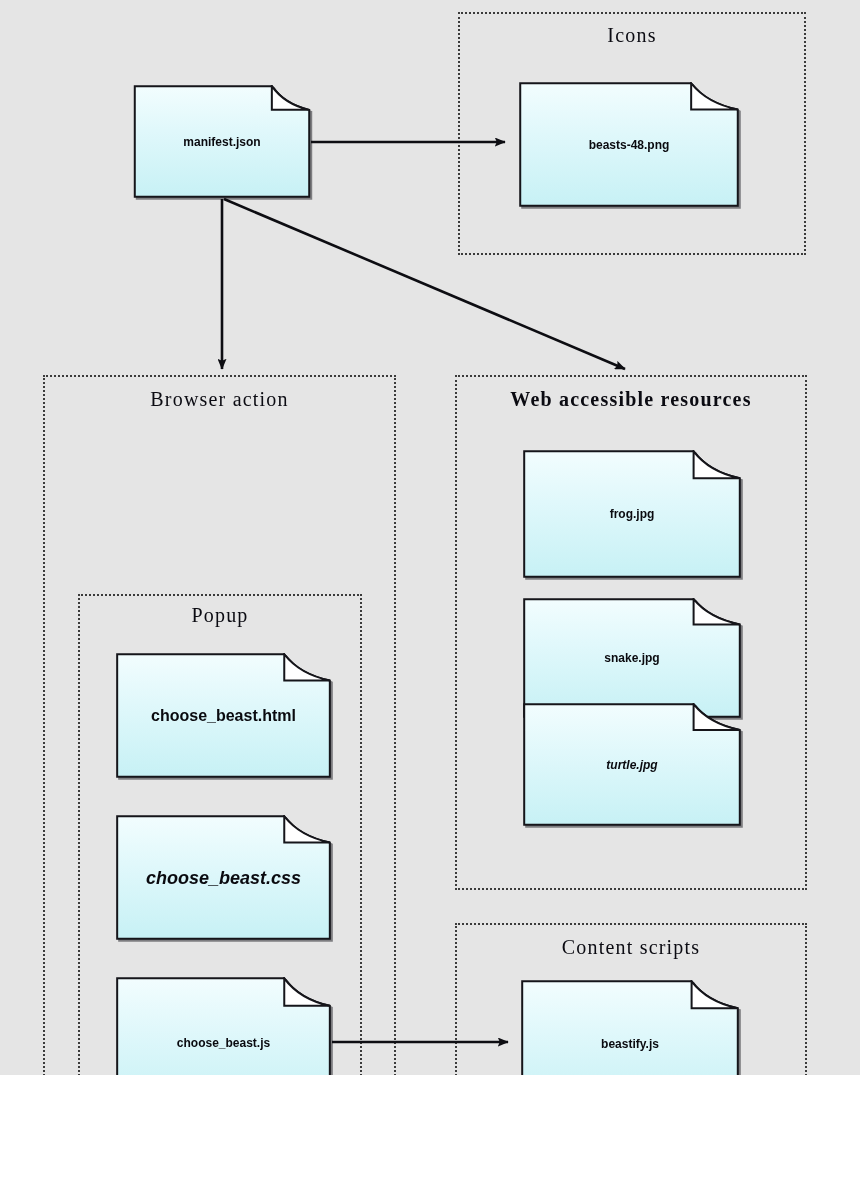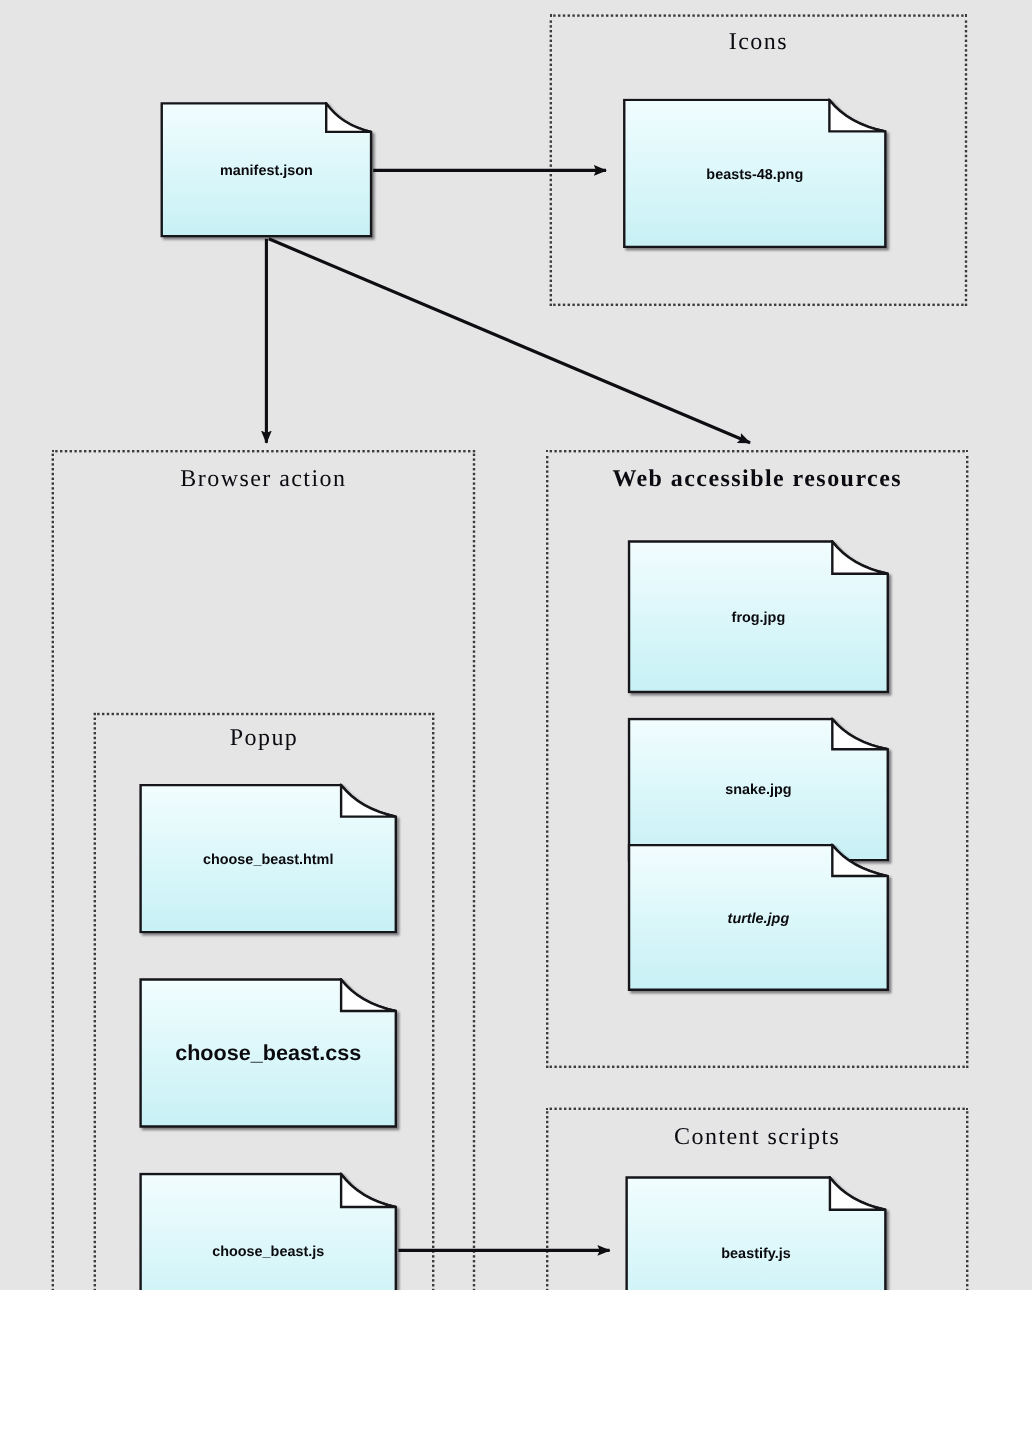--- a/index.html
+++ b/index.html
@@ -124,29 +124,29 @@
     </svg>
     <div class="node-label">beasts-48.png</div>
   </div>
 
 
   <div class="node" style="left:115px; top:653px; width:217px; height:125px;">
     <svg viewBox="0 0 100 100" preserveAspectRatio="none">
       <path d="M1,1 L78,1 C82,10 88,18 99,22 L99,99 L1,99 Z" fill="url(#nodeGrad)" stroke="#15151a" stroke-width="2" vector-effect="non-scaling-stroke"></path>
       <path d="M78,1 L78,22 L99,22 C88,18 82,10 78,1 Z" fill="#ffffff" stroke="#15151a" stroke-width="2" vector-effect="non-scaling-stroke"></path>
     </svg>
-    <div class="node-label" style="font-size:12px;">choose_beast.html</div>
+    <div class="node-label" style="font-size:16px;">choose_beast.html</div>
   </div>
 
   <div class="node" style="left:115px; top:815px; width:217px; height:125px;">
     <svg viewBox="0 0 100 100" preserveAspectRatio="none">
       <path d="M1,1 L78,1 C82,10 88,18 99,22 L99,99 L1,99 Z" fill="url(#nodeGrad)" stroke="#15151a" stroke-width="2" vector-effect="non-scaling-stroke"></path>
       <path d="M78,1 L78,22 L99,22 C88,18 82,10 78,1 Z" fill="#ffffff" stroke="#15151a" stroke-width="2" vector-effect="non-scaling-stroke"></path>
     </svg>
-    <div class="node-label" style="font-size:18px;">choose_beast.css</div>
+    <div class="node-label" style="font-size:18px;font-style:italic;">choose_beast.css</div>
   </div>
 
   <div class="node" style="left:115px; top:977px; width:217px; height:131px;">
     <svg viewBox="0 0 100 100" preserveAspectRatio="none">
       <path d="M1,1 L78,1 C82,10 88,18 99,22 L99,99 L1,99 Z" fill="url(#nodeGrad)" stroke="#15151a" stroke-width="2" vector-effect="non-scaling-stroke"></path>
       <path d="M78,1 L78,22 L99,22 C88,18 82,10 78,1 Z" fill="#ffffff" stroke="#15151a" stroke-width="2" vector-effect="non-scaling-stroke"></path>
     </svg>
     <div class="node-label">choose_beast.js</div>
   </div>
 

